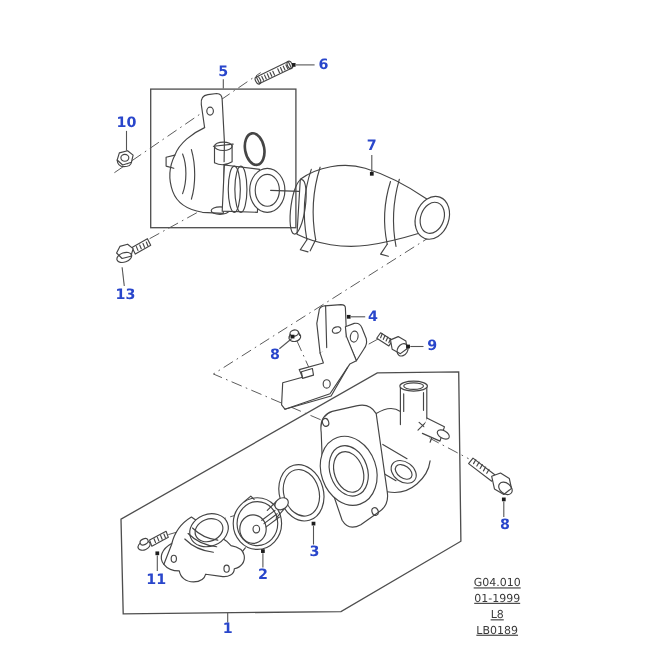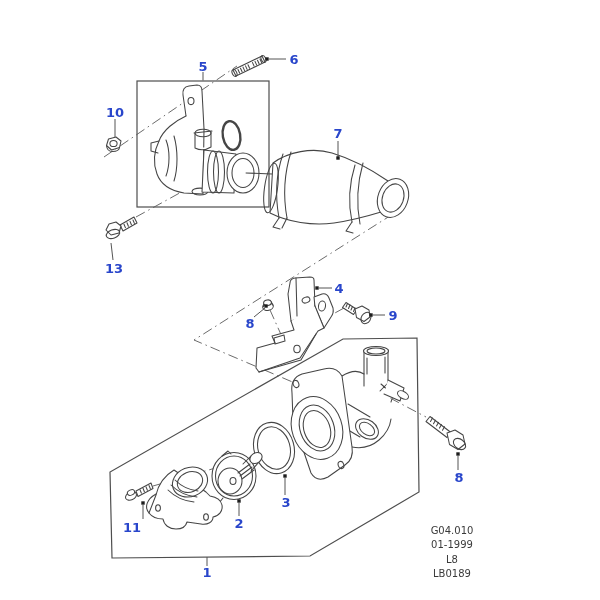--- a/index.html
+++ b/index.html
@@ -9,21 +9,21 @@
   svg .ln{stroke:#454545;fill:none;stroke-width:1.05;stroke-linecap:round;stroke-linejoin:round;}
   svg .lnw{stroke:#454545;fill:#ffffff;stroke-width:1.05;stroke-linecap:round;stroke-linejoin:round;}
   svg .bound{stroke:#4e4e4e;fill:none;stroke-width:1.2;}
   svg .dash{stroke:#5a5a5a;fill:none;stroke-width:0.9;stroke-dasharray:10 4 1.5 4;}
   svg .leader{stroke:#555;fill:none;stroke-width:1;}
   svg .dot{fill:#1d1d1d;stroke:none;}
   svg .thick{stroke-width:2.4;}
   .callout{position:absolute;transform:translate(-50%,-50%);color:#2946cb;
            font-weight:bold;font-size:13px;line-height:1;cursor:pointer;}
   .info-box{position:absolute;left:407px;top:524px;width:90px;text-align:center;
-            color:#3a3a3a;font-size:10px;line-height:14.3px;}
+            color:#3a3a3a;font-size:10px;line-height:14.3px;text-decoration:underline;}
   .copyright{position:absolute;left:180px;top:571px;width:266px;text-align:center;
              color:#575757;font-size:9px;}
 </style>
 </head>
 <body>
 
 <div class="stage">
 
 <svg width="600" height="600" viewBox="0 0 600 600">
 
@@ -214,21 +214,21 @@
   <span class="callout" style="left:207px;top:572px">1</span>
   <span class="callout" style="left:239px;top:523px">2</span>
   <span class="callout" style="left:286px;top:502px">3</span>
   <span class="callout" style="left:339px;top:288px">4</span>
   <span class="callout" style="left:203px;top:66px">5</span>
   <span class="callout" style="left:294px;top:59px">6</span>
   <span class="callout" style="left:338px;top:133px">7</span>
   <span class="callout" style="left:250px;top:323px">8</span>
   <span class="callout" style="left:393px;top:315px">9</span>
   <span class="callout" style="left:459px;top:477px">8</span>
-  <span class="callout" style="left:132px;top:527px">11</span>
+  <span class="callout" style="left:142px;top:527px">11</span>
   <span class="callout" style="left:115px;top:112px">10</span>
   <span class="callout" style="left:114px;top:268px">13</span>
 
   <div class="info-box">
     <div>G04.010</div>
     <div>01-1999</div>
     <div>L8</div>
     <div>LB0189</div>
   </div>
 

